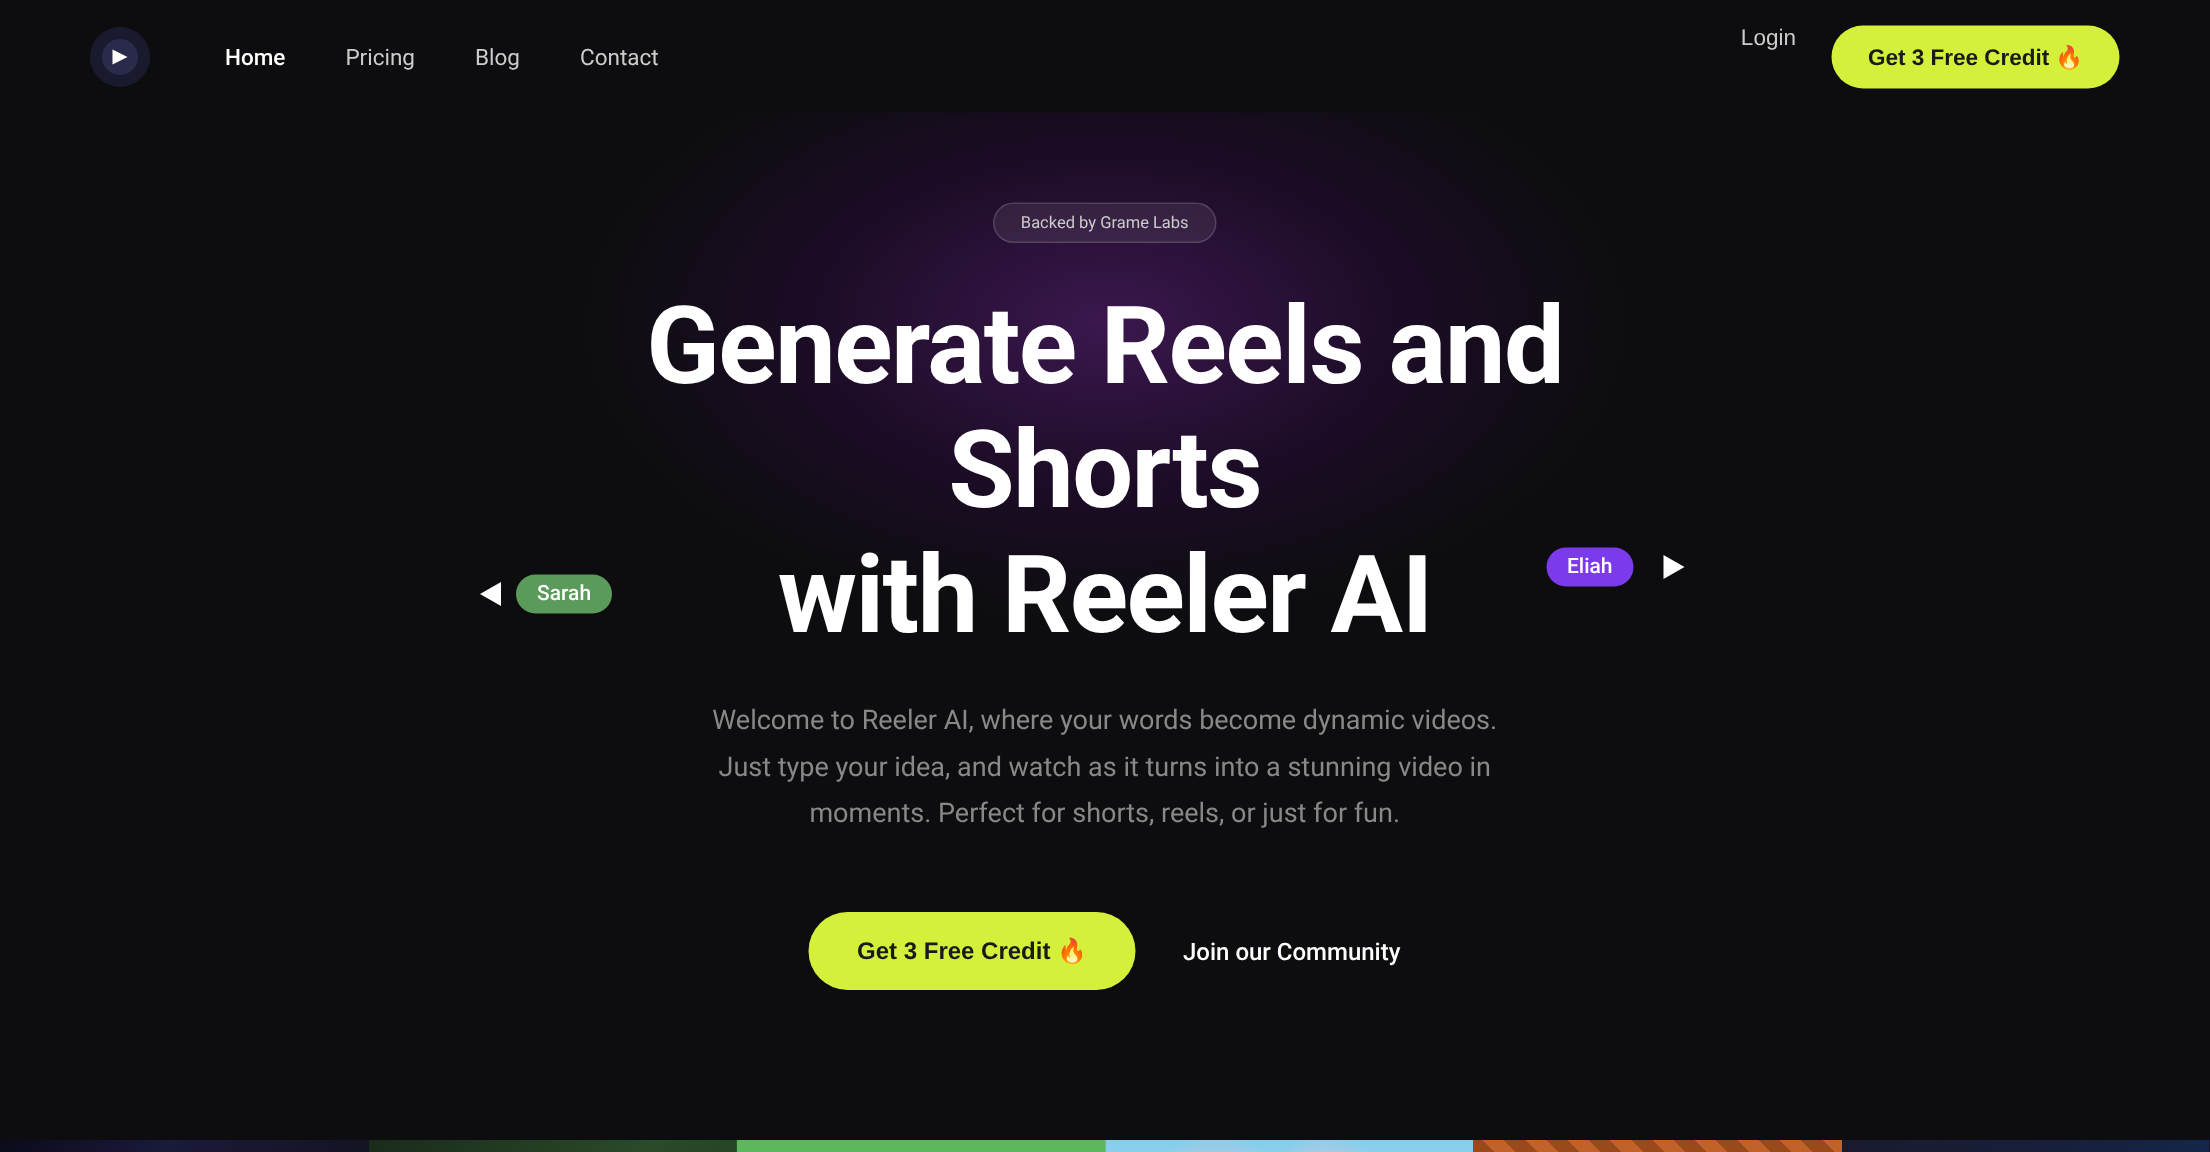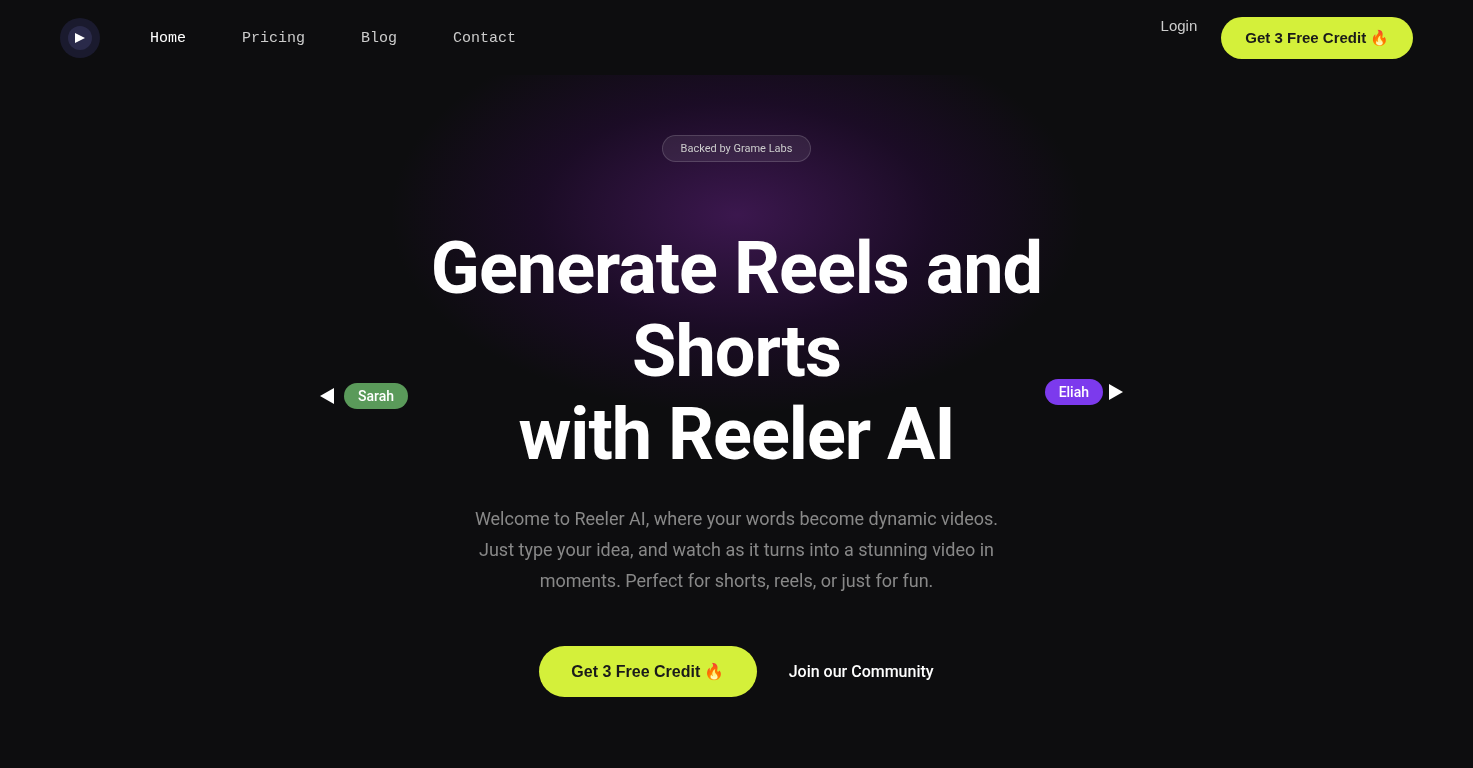--- a/index.html
+++ b/index.html
@@ -42,23 +42,22 @@
     }
 
     .logo svg {
       width: 26px;
       height: 26px;
     }
 
     .nav-links {
       display: flex;
       align-items: flex-start;
-      gap: 56px;
+      gap: 40px;
       list-style: none;
-      font-family: Liberation Mono, monospace;
     }
 
     .nav-links a {
       text-decoration: none;
       color: #ccc;
       font-size: 15px;
       font-weight: 400;
     }
 
     .nav-links a.active {
@@ -134,21 +133,20 @@
     }
 
     .hero-title {
       font-size: 72px;
       font-weight: 700;
       line-height: 1.15;
       color: #ffffff;
       max-width: 800px;
       margin-bottom: 28px;
       letter-spacing: -1px;
-      margin-top: 38px;
     }
 
     .hero-subtitle {
       font-size: 18px;
       color: #888;
       max-width: 560px;
       line-height: 1.7;
       margin-bottom: 50px;
     }
 
@@ -176,25 +174,25 @@
       color: #fff;
       border-radius: 20px;
       padding: 5px 14px;
       font-size: 14px;
       font-weight: 500;
     }
 
     .cursor-eliah {
       position: absolute;
       right: 350px;
-      top: 304px;
+      top: 290px;
       z-index: 5;
       display: flex;
       align-items: center;
-      gap: 6px;
+      gap: 20px;
     }
 
     .cursor-arrow-right {
       width: 0;
       height: 0;
       border-top: 8px solid transparent;
       border-bottom: 8px solid transparent;
       border-left: 14px solid #ffffff;
     }
 

